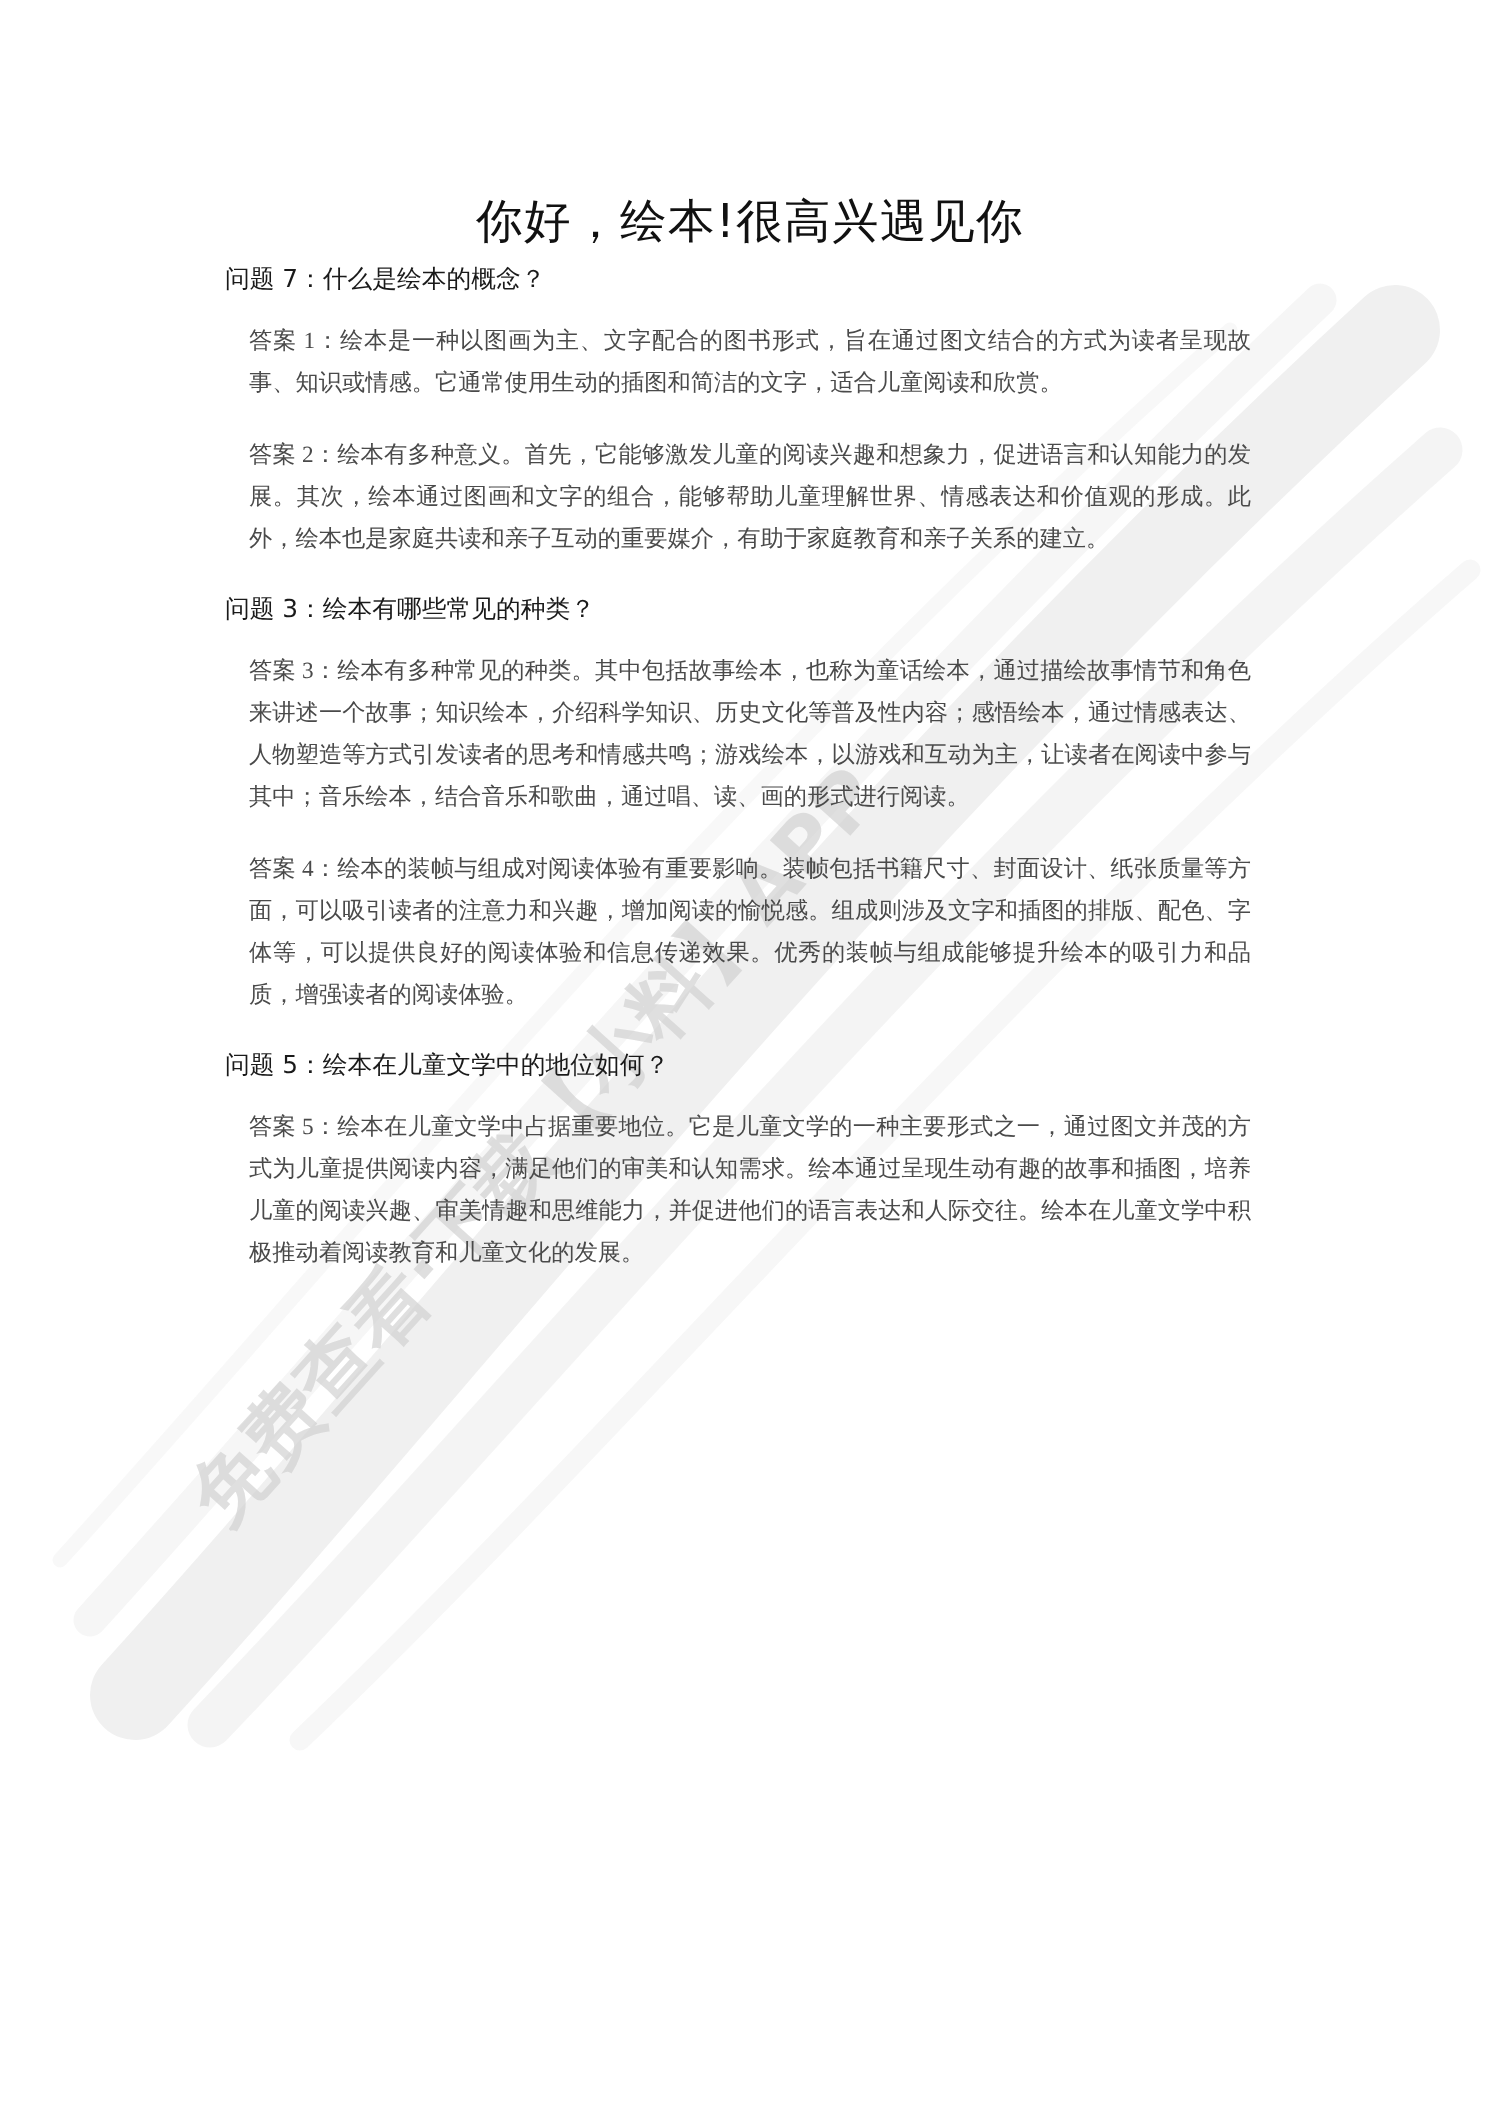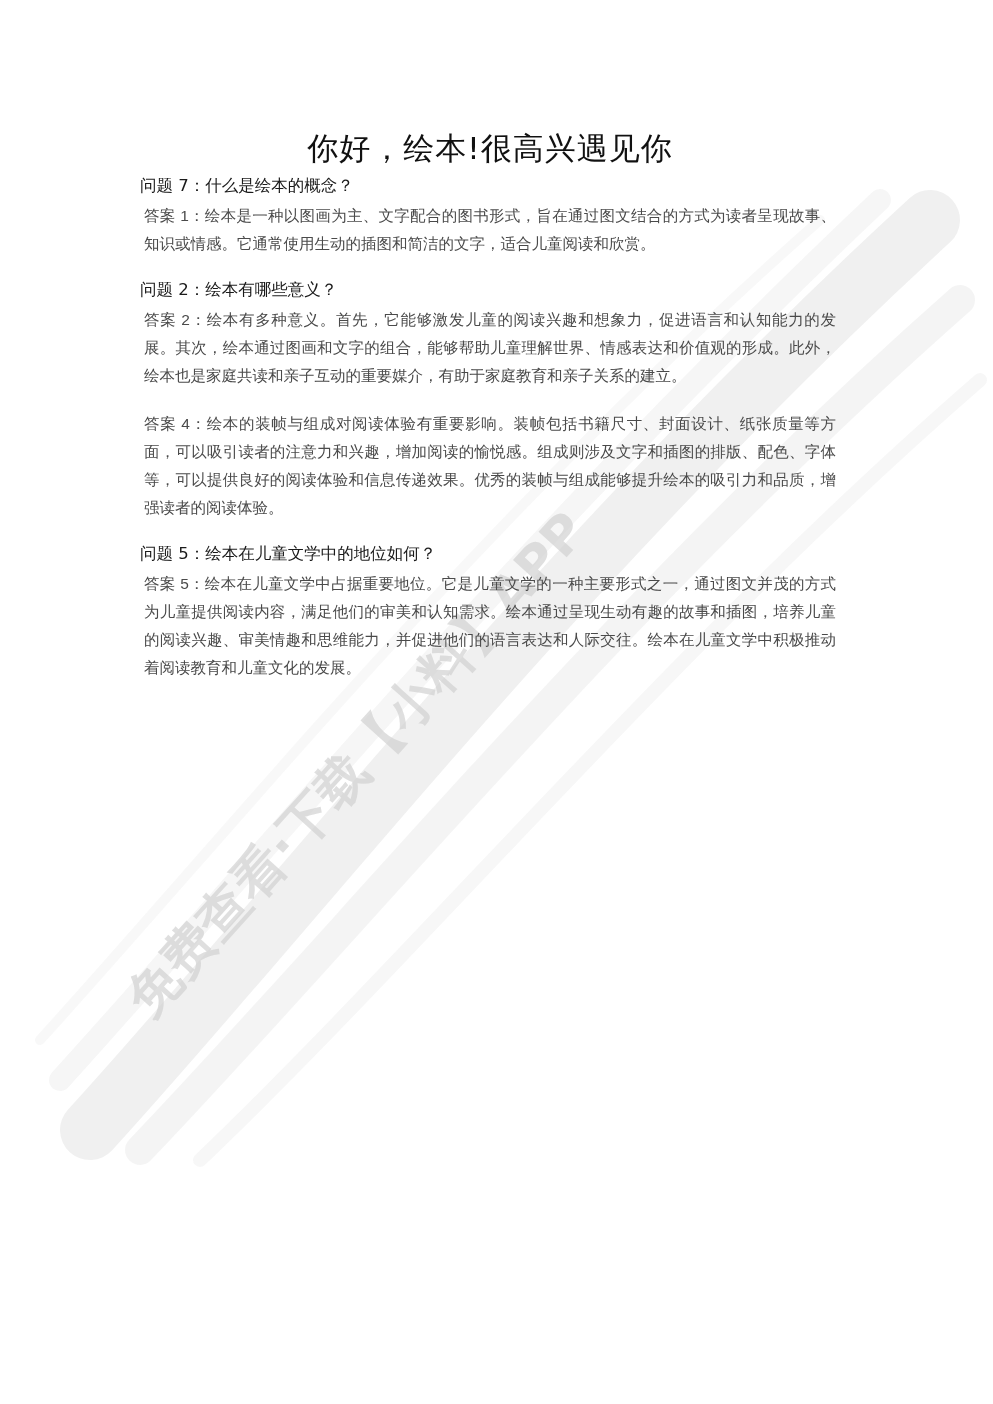--- a/index.html
+++ b/index.html
@@ -16,21 +16,21 @@
     }
     .watermark {
       position: absolute;
       left: 0; top: 0;
       width: 993px; height: 1404px;
       pointer-events: none;
       z-index: 0;
     }
     .page {
       position: absolute;
-      left: 140px;
+      left: 150px;
       top: 128px;
       width: 700px;
       z-index: 1;
     }
     .doc-title {
       text-align: center;
       font-family: "DejaVu Sans", sans-serif;
       font-size: 31px;
       line-height: 40px;
       color: #111111;
@@ -43,25 +43,25 @@
     }
     .question {
       font-family: "DejaVu Sans", sans-serif;
       font-size: 16.5px;
       line-height: 24px;
       color: #1a1a1a;
       margin: 0;
       font-weight: normal;
     }
     .answer {
-      font-family: Liberation Sans, sans-serif;
+      font-family: Liberation Serif, serif;
       font-size: 15.5px;
       line-height: 28px;
       color: #4a4a4a;
-      margin: 4px;
+      margin: 16px;
       text-align: justify;
     }
   </style>
 </head>
 <body>
 
 <svg class="watermark" viewBox="0 0 993 1404" xmlns="http://www.w3.org/2000/svg">
   <g opacity="0.55">
     <path d="M 90 1130 C 300 900, 560 560, 930 220" stroke="#e4e4e4" stroke-width="60" fill="none" stroke-linecap="round"></path>
     <path d="M 140 1150 C 360 920, 620 600, 960 300" stroke="#ececec" stroke-width="30" fill="none" stroke-linecap="round"></path>
@@ -74,24 +74,27 @@
 
 <div class="page">
   <h1 class="doc-title">你好，绘本!很高兴遇见你</h1>
 
   <section class="qa">
     <p class="question">问题 7：什么是绘本的概念？</p>
     <p class="answer">答案 1：绘本是一种以图画为主、文字配合的图书形式，旨在通过图文结合的方式为读者呈现故事、知识或情感。它通常使用生动的插图和简洁的文字，适合儿童阅读和欣赏。</p>
   </section>
 
   <section class="qa">
-    <p class="question">问题 2：绘本有哪些意义？</p>
     <p class="answer">答案 2：绘本有多种意义。首先，它能够激发儿童的阅读兴趣和想象力，促进语言和认知能力的发展。其次，绘本通过图画和文字的组合，能够帮助儿童理解世界、情感表达和价值观的形成。此外，绘本也是家庭共读和亲子互动的重要媒介，有助于家庭教育和亲子关系的建立。</p>
   </section>
 
+  <section class="qa">
+    <p class="question">问题 3：绘本有哪些常见的种类？</p>
+    <p class="answer">答案 3：绘本有多种常见的种类。其中包括故事绘本，也称为童话绘本，通过描绘故事情节和角色来讲述一个故事；知识绘本，介绍科学知识、历史文化等普及性内容；感悟绘本，通过情感表达、人物塑造等方式引发读者的思考和情感共鸣；游戏绘本，以游戏和互动为主，让读者在阅读中参与其中；音乐绘本，结合音乐和歌曲，通过唱、读、画的形式进行阅读。</p>
+  </section>
 
   <section class="qa">
     <p class="answer">答案 4：绘本的装帧与组成对阅读体验有重要影响。装帧包括书籍尺寸、封面设计、纸张质量等方面，可以吸引读者的注意力和兴趣，增加阅读的愉悦感。组成则涉及文字和插图的排版、配色、字体等，可以提供良好的阅读体验和信息传递效果。优秀的装帧与组成能够提升绘本的吸引力和品质，增强读者的阅读体验。</p>
   </section>
 
   <section class="qa">
     <p class="question">问题 5：绘本在儿童文学中的地位如何？</p>
     <p class="answer">答案 5：绘本在儿童文学中占据重要地位。它是儿童文学的一种主要形式之一，通过图文并茂的方式为儿童提供阅读内容，满足他们的审美和认知需求。绘本通过呈现生动有趣的故事和插图，培养儿童的阅读兴趣、审美情趣和思维能力，并促进他们的语言表达和人际交往。绘本在儿童文学中积极推动着阅读教育和儿童文化的发展。</p>
   </section>
 </div>

